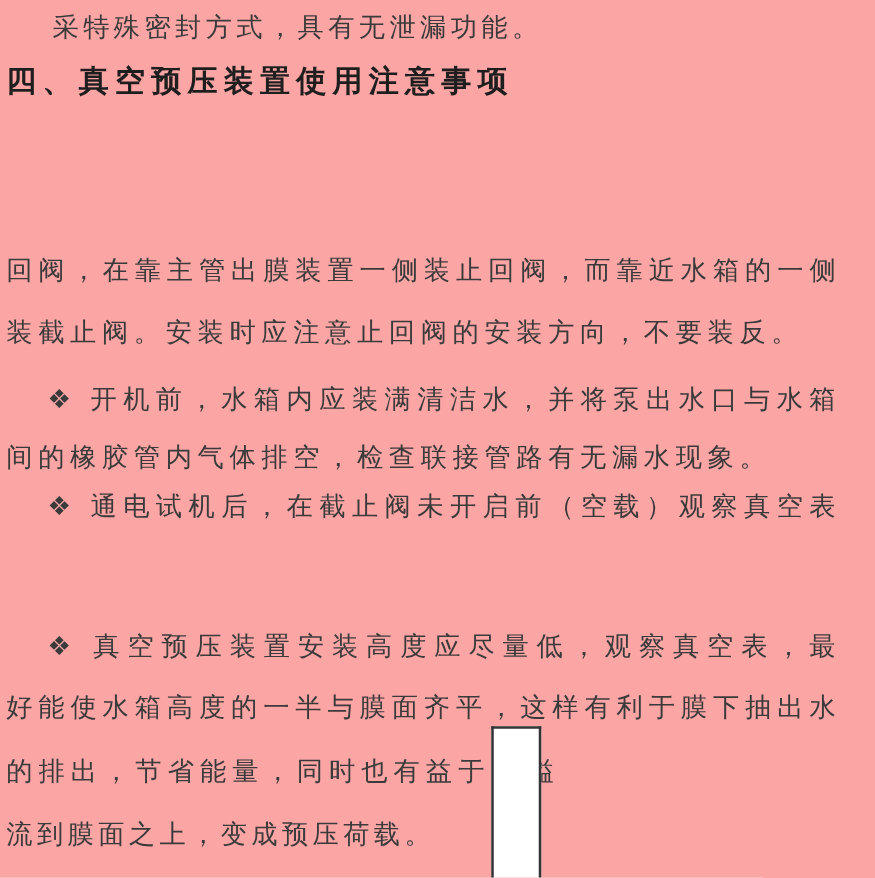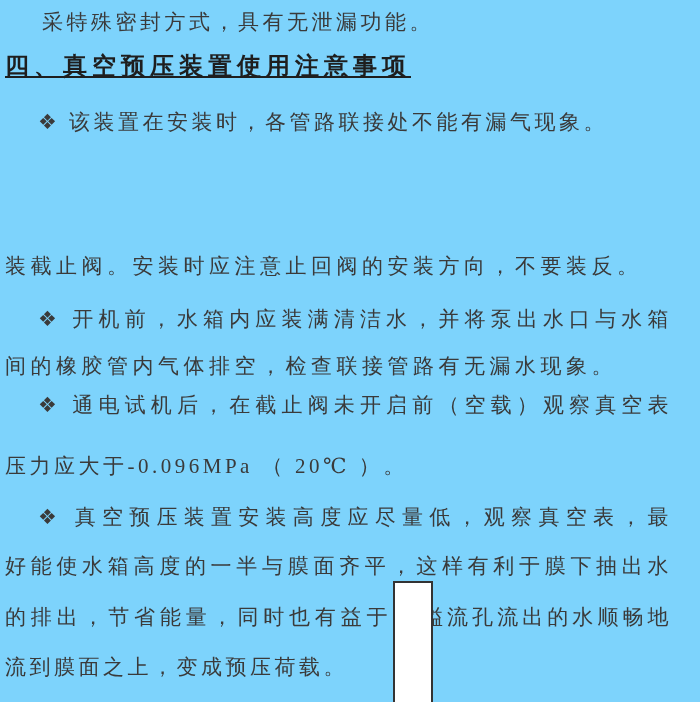--- a/index.html
+++ b/index.html
@@ -5,42 +5,42 @@
   html, body { margin: 0; padding: 0; }
   body {
     width: 700px; height: 702px;
     background: #ffffff;
     font-family: "Liberation Serif", "DejaVu Serif", serif;
     overflow: hidden;
   }
   #page {
     position: relative;
     width: 700px; height: 702px;
-    background: #7dd3fc;
+    background: #fca5a5;
     overflow: hidden;
   }
   .line {
     position: absolute;
     font-size: 21px;
     line-height: 28px;
     letter-spacing: 3.5px;
     color: #3a3a3a;
     white-space: nowrap;
     z-index: 1;
   }
   .just {
     white-space: normal;
     text-align: justify;
     text-align-last: justify;
     text-justify: inter-character;
   }
   
   .l-intro   { left: 42px;  top: 8px; }
   .l-heading { left: 5px;   top: 50px; font-size: 24px; line-height: 32px;
-               font-weight: bold; color: #1e1e1e; letter-spacing: 5px; text-decoration: underline; }
+               font-weight: bold; color: #1e1e1e; letter-spacing: 5px; }
   .l-b1      { left: 38px;  top: 108px; }
   .l-b2a     { left: 38px;  top: 155px; width: 634px; }
   .l-b2b     { left: 5px;   top: 202px; width: 667px; }
   .l-b2c     { left: 5px;   top: 252px; letter-spacing: 4.5px; }
   .l-b3a     { left: 38px;  top: 305px; width: 634px; }
   .l-b3b     { left: 5px;   top: 352px; letter-spacing: 4.5px; text-align: right; }
   .l-b4a     { left: 38px;  top: 391px; width: 634px; }
   .l-b4b     { left: 5px;   top: 452px; }
   .l-b5a     { left: 38px;  top: 503px; width: 634px; }
   .l-b5b     { left: 5px;   top: 552px; width: 667px; }
@@ -61,34 +61,32 @@
 </style>
 </head>
 <body>
 
 <div id="page">
 
   <div class="line l-intro">采特殊密封方式，具有无泄漏功能。</div>
 
   <div class="line l-heading">四、真空预压装置使用注意事项</div>
 
-  <div class="line l-b1">❖ 该装置在安装时，各管路联接处不能有漏气现象。</div>
 
+  <div class="line just l-b2b">回阀，在靠主管出膜装置一侧装止回阀，而靠近水箱的一侧</div>
   <div class="line l-b2c">装截止阀。安装时应注意止回阀的安装方向，不要装反。</div>
 
   <div class="line just l-b3a">❖ 开机前，水箱内应装满清洁水，并将泵出水口与水箱</div>
   <div class="line l-b3b">间的橡胶管内气体排空，检查联接管路有无漏水现象。</div>
 
   <div class="line just l-b4a">❖ 通电试机后，在截止阀未开启前（空载）观察真空表</div>
-  <div class="line l-b4b">压力应大于-0.096MPa （ 20℃ ）。</div>
 
   <div class="line just l-b5a">❖ 真空预压装置安装高度应尽量低，观察真空表，最</div>
   <div class="line just l-b5b">好能使水箱高度的一半与膜面齐平，这样有利于膜下抽出水</div>
 
   <div class="line just l-b5cL">的排出，节省能量，同时也有益于</div>
   <div class="line l-b5cP">溢</div>
-  <div class="line just l-b5cR">流孔流出的水顺畅地</div>
 
   <div class="line l-b5d">流到膜面之上，变成预压荷载。</div>
 
   <div class="overlay-box"></div>
 
 </div>
 
 </body></html>

